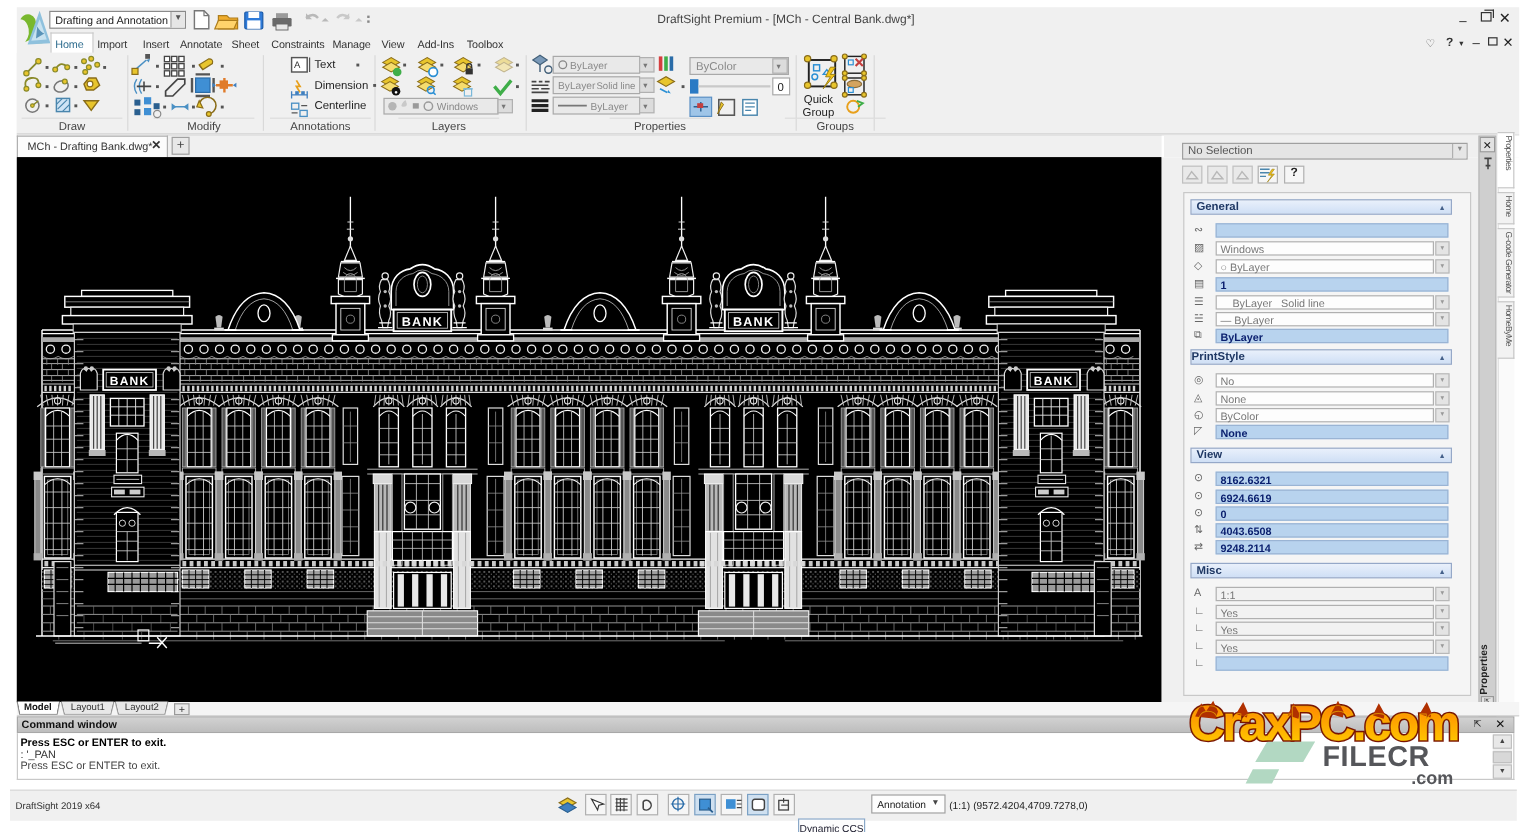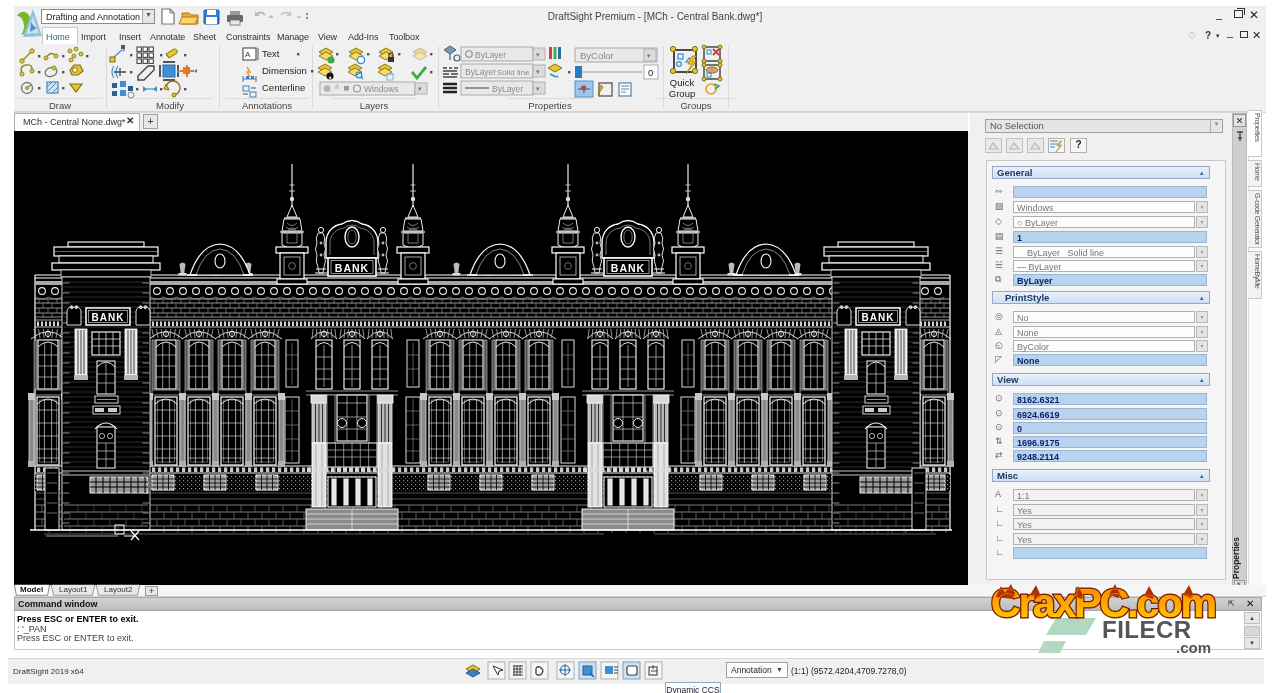--- a/index.html
+++ b/index.html
@@ -281,21 +281,21 @@
 <circle cx="706" cy="21" r="2" fill="#e8c52c" stroke="#8a6d1a"></circle>
 <circle cx="690" cy="35" r="2" fill="#e8c52c" stroke="#8a6d1a"></circle>
 <circle cx="706" cy="35" r="2" fill="#e8c52c" stroke="#8a6d1a"></circle>
 <ellipse cx="698" cy="26" rx="6" ry="3" fill="#d4a45f" stroke="#8a6d3a"></ellipse>
     <rect x="693" y="29" width="4" height="4" fill="none" stroke="#2a8fd4"></rect>
 <circle cx="697" cy="45" r="5" fill="none" stroke="#e8a01c" stroke-width="1.6"></circle>
     <path d="M700 40 l5 2 l-4 3" fill="none" stroke="#3fae49" stroke-width="1.6"></path>
 </svg>
 <div style="position:absolute;left:14px;top:112px;width:1252px;height:19px;background:#f0f0f0;border-top:1px solid #d9d9d9;"></div>
 <div style="position:absolute;left:14px;top:113px;width:126px;height:18px;background:#fcfcfc;border:1px solid #b0b0b0;border-bottom:none;"></div>
-<div style="position:absolute;left:23px;top:117px;font-size:9px;color:#333;">MCh - Central None.dwg*</div>
+<div style="position:absolute;left:23px;top:117px;font-size:9px;color:#333;">MCh - Drafting Bank.dwg*</div>
 <div style="position:absolute;left:126px;top:115px;font-size:10px;color:#333;font-weight:bold;">✕</div>
 <div style="position:absolute;left:143px;top:114px;width:15px;height:15px;background:#e8e8e8;border:1px solid #a0a0a0;font-size:11px;color:#444;text-align:center;line-height:13px;">+</div>
 <div class="ab" style="left:14px;top:131px;width:954px;height:454px;background:#000">
 <svg width="954" height="454" style="position:absolute;left:0;top:0">
 <defs>
         <pattern id="stip" width="4" height="4" patternUnits="userSpaceOnUse">
           <rect width="4" height="4" fill="#000"></rect>
           <rect x="1" y="1" width="1.2" height="1.2" fill="#969696"></rect>
           <rect x="3" y="3" width="1" height="1" fill="#5a5a5a"></rect>
         </pattern>
@@ -2469,21 +2469,21 @@
 <div style="position:absolute;left:995px;top:231px;width:14px;height:12px;font-size:9px;color:#666;">▤</div>
 <div style="position:absolute;left:1013px;top:231px;width:194px;height:12px;background:#b8d3ee;border:1px solid #9ab4d4;font-size:9px;color:#0a1f6e;font-weight:bold;padding:0 0 0 3px;line-height:12px;">1</div>
 <div style="position:absolute;left:995px;top:246px;width:14px;height:12px;font-size:9px;color:#666;">☰</div>
 <div style="position:absolute;left:1013px;top:246px;width:182px;height:12px;background:#fdfdfd;border:1px solid #b0b0b0;font-size:9px;color:#777;padding-left:13px;line-height:12px;">ByLayer&nbsp;&nbsp;&nbsp;Solid line</div>
 <div style="position:absolute;left:1196px;top:246px;width:12px;height:12px;background:#e4e4e4;border:1px solid #b8b8b8;color:#999;font-size:6px;text-align:center;line-height:11px;">▾</div>
 <div style="position:absolute;left:995px;top:260px;width:14px;height:12px;font-size:9px;color:#666;">☱</div>
 <div style="position:absolute;left:1013px;top:260px;width:182px;height:12px;background:#fdfdfd;border:1px solid #b0b0b0;font-size:9px;color:#777;padding-left:3px;line-height:12px;">― ByLayer</div>
 <div style="position:absolute;left:1196px;top:260px;width:12px;height:12px;background:#e4e4e4;border:1px solid #b8b8b8;color:#999;font-size:6px;text-align:center;line-height:11px;">▾</div>
 <div style="position:absolute;left:995px;top:274px;width:14px;height:12px;font-size:9px;color:#666;">⧉</div>
 <div style="position:absolute;left:1013px;top:274px;width:194px;height:12px;background:#b8d3ee;border:1px solid #9ab4d4;font-size:9px;color:#0a1f6e;font-weight:bold;padding:0 0 0 3px;line-height:12px;">ByLayer</div>
-<div style="position:absolute;left:992px;top:291px;width:218px;height:13px;background:linear-gradient(#e9f0fb,#cfdff5);border:1px solid #95a8c8;font-size:9.5px;font-weight:bold;color:#1f3864;padding-left:12px;">PrintStyle</div>
+<div style="position:absolute;left:992px;top:291px;width:218px;height:13px;background:linear-gradient(#e9f0fb,#cfdff5);border:1px solid #95a8c8;font-size:9.5px;font-weight:bold;color:#1f3864;padding-left:0;">PrintStyle</div>
 <div style="position:absolute;left:1200px;top:294px;font-size:7px;color:#44608a;">▴</div>
 <div style="position:absolute;left:995px;top:311px;width:14px;height:12px;font-size:9px;color:#666;">◎</div>
 <div style="position:absolute;left:1013px;top:311px;width:182px;height:12px;background:#fdfdfd;border:1px solid #b0b0b0;font-size:9px;color:#777;padding-left:3px;line-height:12px;">No</div>
 <div style="position:absolute;left:1196px;top:311px;width:12px;height:12px;background:#e4e4e4;border:1px solid #b8b8b8;color:#999;font-size:6px;text-align:center;line-height:11px;">▾</div>
 <div style="position:absolute;left:995px;top:326px;width:14px;height:12px;font-size:9px;color:#666;">◬</div>
 <div style="position:absolute;left:1013px;top:326px;width:182px;height:12px;background:#fdfdfd;border:1px solid #b0b0b0;font-size:9px;color:#777;padding-left:3px;line-height:12px;">None</div>
 <div style="position:absolute;left:1196px;top:326px;width:12px;height:12px;background:#e4e4e4;border:1px solid #b8b8b8;color:#999;font-size:6px;text-align:center;line-height:11px;">▾</div>
 <div style="position:absolute;left:995px;top:340px;width:14px;height:12px;font-size:9px;color:#666;">◵</div>
 <div style="position:absolute;left:1013px;top:340px;width:182px;height:12px;background:#fdfdfd;border:1px solid #b0b0b0;font-size:9px;color:#777;padding-left:3px;line-height:12px;">ByColor</div>
 <div style="position:absolute;left:1196px;top:340px;width:12px;height:12px;background:#e4e4e4;border:1px solid #b8b8b8;color:#999;font-size:6px;text-align:center;line-height:11px;">▾</div>
@@ -2491,21 +2491,21 @@
 <div style="position:absolute;left:1013px;top:354px;width:194px;height:12px;background:#b8d3ee;border:1px solid #9ab4d4;font-size:9px;color:#0a1f6e;font-weight:bold;padding:0 0 0 3px;line-height:12px;">None</div>
 <div style="position:absolute;left:992px;top:373px;width:218px;height:13px;background:linear-gradient(#e9f0fb,#cfdff5);border:1px solid #95a8c8;font-size:9.5px;font-weight:bold;color:#1f3864;padding-left:4px;">View</div>
 <div style="position:absolute;left:1200px;top:376px;font-size:7px;color:#44608a;">▴</div>
 <div style="position:absolute;left:995px;top:393px;width:14px;height:12px;font-size:9px;color:#666;">⊙</div>
 <div style="position:absolute;left:1013px;top:393px;width:194px;height:12px;background:#b8d3ee;border:1px solid #9ab4d4;font-size:9px;color:#0a1f6e;font-weight:bold;padding:0 0 0 3px;line-height:12px;">8162.6321</div>
 <div style="position:absolute;left:995px;top:408px;width:14px;height:12px;font-size:9px;color:#666;">⊙</div>
 <div style="position:absolute;left:1013px;top:408px;width:194px;height:12px;background:#b8d3ee;border:1px solid #9ab4d4;font-size:9px;color:#0a1f6e;font-weight:bold;padding:0 0 0 3px;line-height:12px;">6924.6619</div>
 <div style="position:absolute;left:995px;top:422px;width:14px;height:12px;font-size:9px;color:#666;">⊙</div>
 <div style="position:absolute;left:1013px;top:422px;width:194px;height:12px;background:#b8d3ee;border:1px solid #9ab4d4;font-size:9px;color:#0a1f6e;font-weight:bold;padding:0 0 0 3px;line-height:12px;">0</div>
 <div style="position:absolute;left:995px;top:436px;width:14px;height:12px;font-size:9px;color:#666;">⇅</div>
-<div style="position:absolute;left:1013px;top:436px;width:194px;height:12px;background:#b8d3ee;border:1px solid #9ab4d4;font-size:9px;color:#0a1f6e;font-weight:bold;padding:0 0 0 3px;line-height:12px;">1696.9175</div>
+<div style="position:absolute;left:1013px;top:436px;width:194px;height:12px;background:#b8d3ee;border:1px solid #9ab4d4;font-size:9px;color:#0a1f6e;font-weight:bold;padding:0 0 0 3px;line-height:12px;">4043.6508</div>
 <div style="position:absolute;left:995px;top:450px;width:14px;height:12px;font-size:9px;color:#666;">⇄</div>
 <div style="position:absolute;left:1013px;top:450px;width:194px;height:12px;background:#b8d3ee;border:1px solid #9ab4d4;font-size:9px;color:#0a1f6e;font-weight:bold;padding:0 0 0 3px;line-height:12px;">9248.2114</div>
 <div style="position:absolute;left:992px;top:469px;width:218px;height:13px;background:linear-gradient(#e9f0fb,#cfdff5);border:1px solid #95a8c8;font-size:9.5px;font-weight:bold;color:#1f3864;padding-left:4px;">Misc</div>
 <div style="position:absolute;left:1200px;top:472px;font-size:7px;color:#44608a;">▴</div>
 <div style="position:absolute;left:995px;top:489px;width:14px;height:12px;font-size:9px;color:#666;">A</div>
 <div style="position:absolute;left:1013px;top:489px;width:182px;height:12px;background:#f2f2f2;border:1px solid #b0b0b0;font-size:9px;color:#777;padding-left:3px;line-height:12px;">1:1</div>
 <div style="position:absolute;left:1196px;top:489px;width:12px;height:12px;background:#e4e4e4;border:1px solid #b8b8b8;color:#999;font-size:6px;text-align:center;line-height:11px;">▾</div>
 <div style="position:absolute;left:995px;top:504px;width:14px;height:12px;font-size:9px;color:#666;">∟</div>
 <div style="position:absolute;left:1013px;top:504px;width:182px;height:12px;background:#f2f2f2;border:1px solid #b0b0b0;font-size:9px;color:#777;padding-left:3px;line-height:12px;">Yes</div>
 <div style="position:absolute;left:1196px;top:504px;width:12px;height:12px;background:#e4e4e4;border:1px solid #b8b8b8;color:#999;font-size:6px;text-align:center;line-height:11px;">▾</div>

